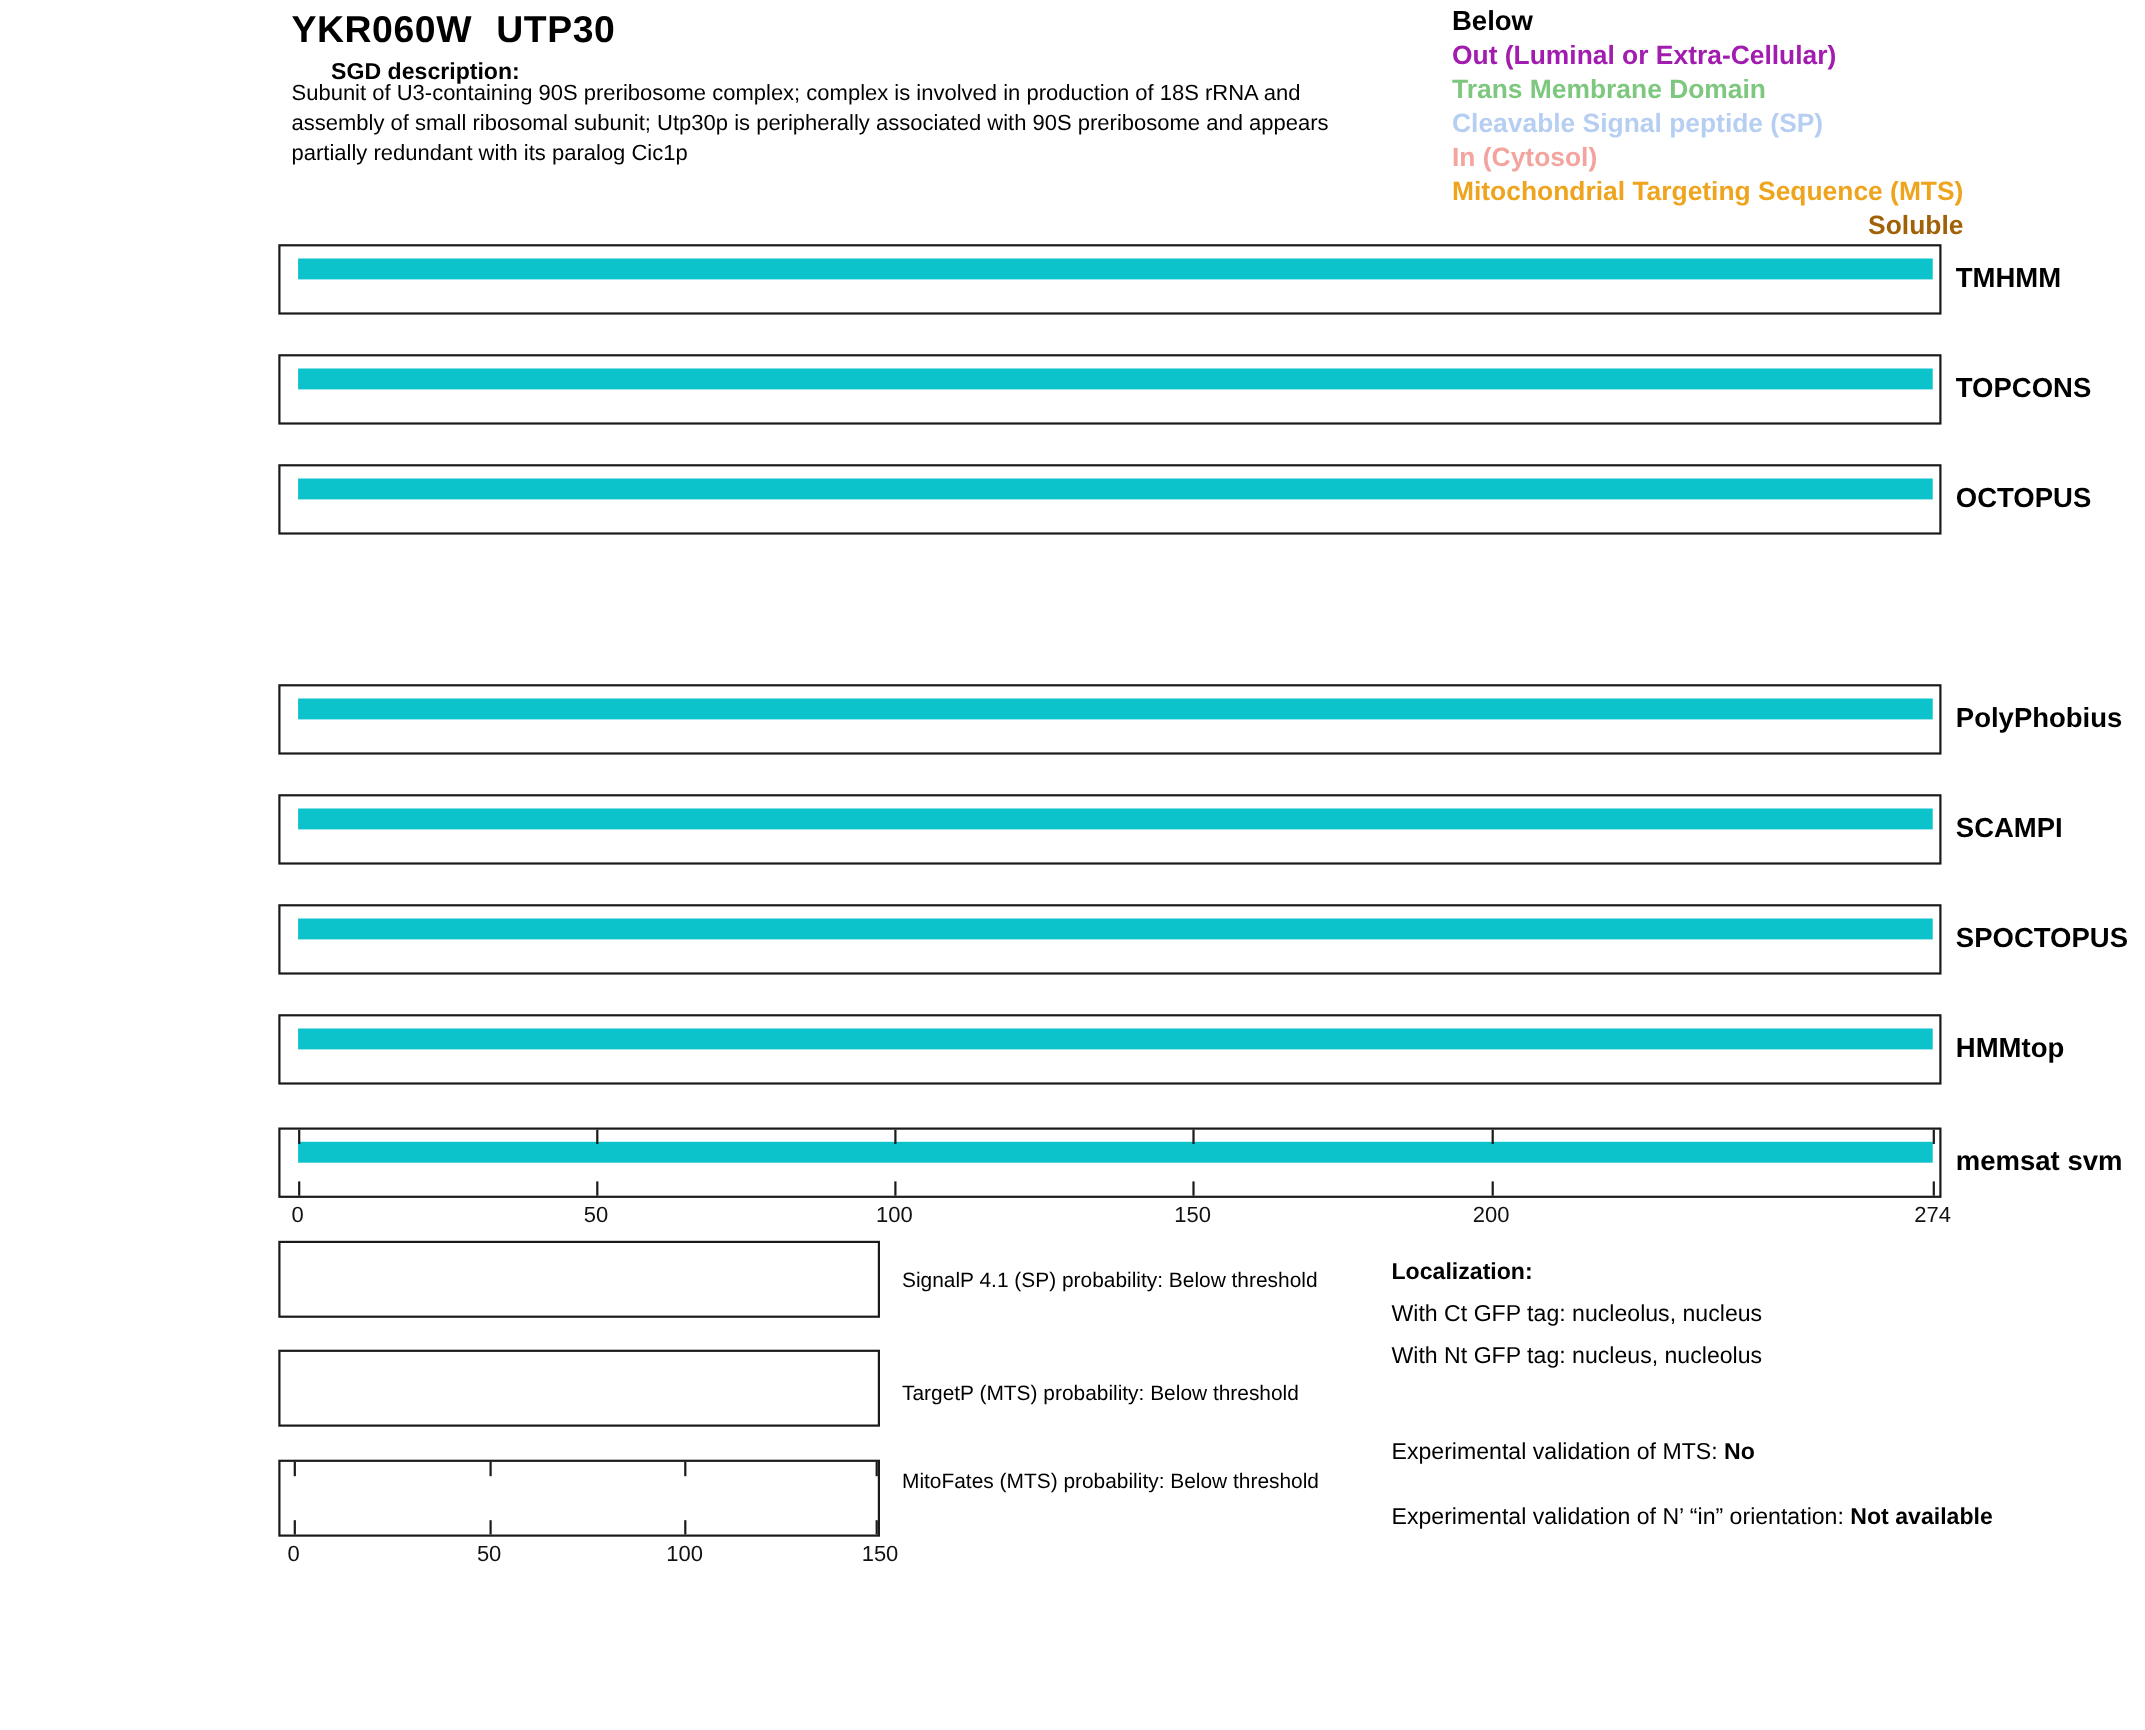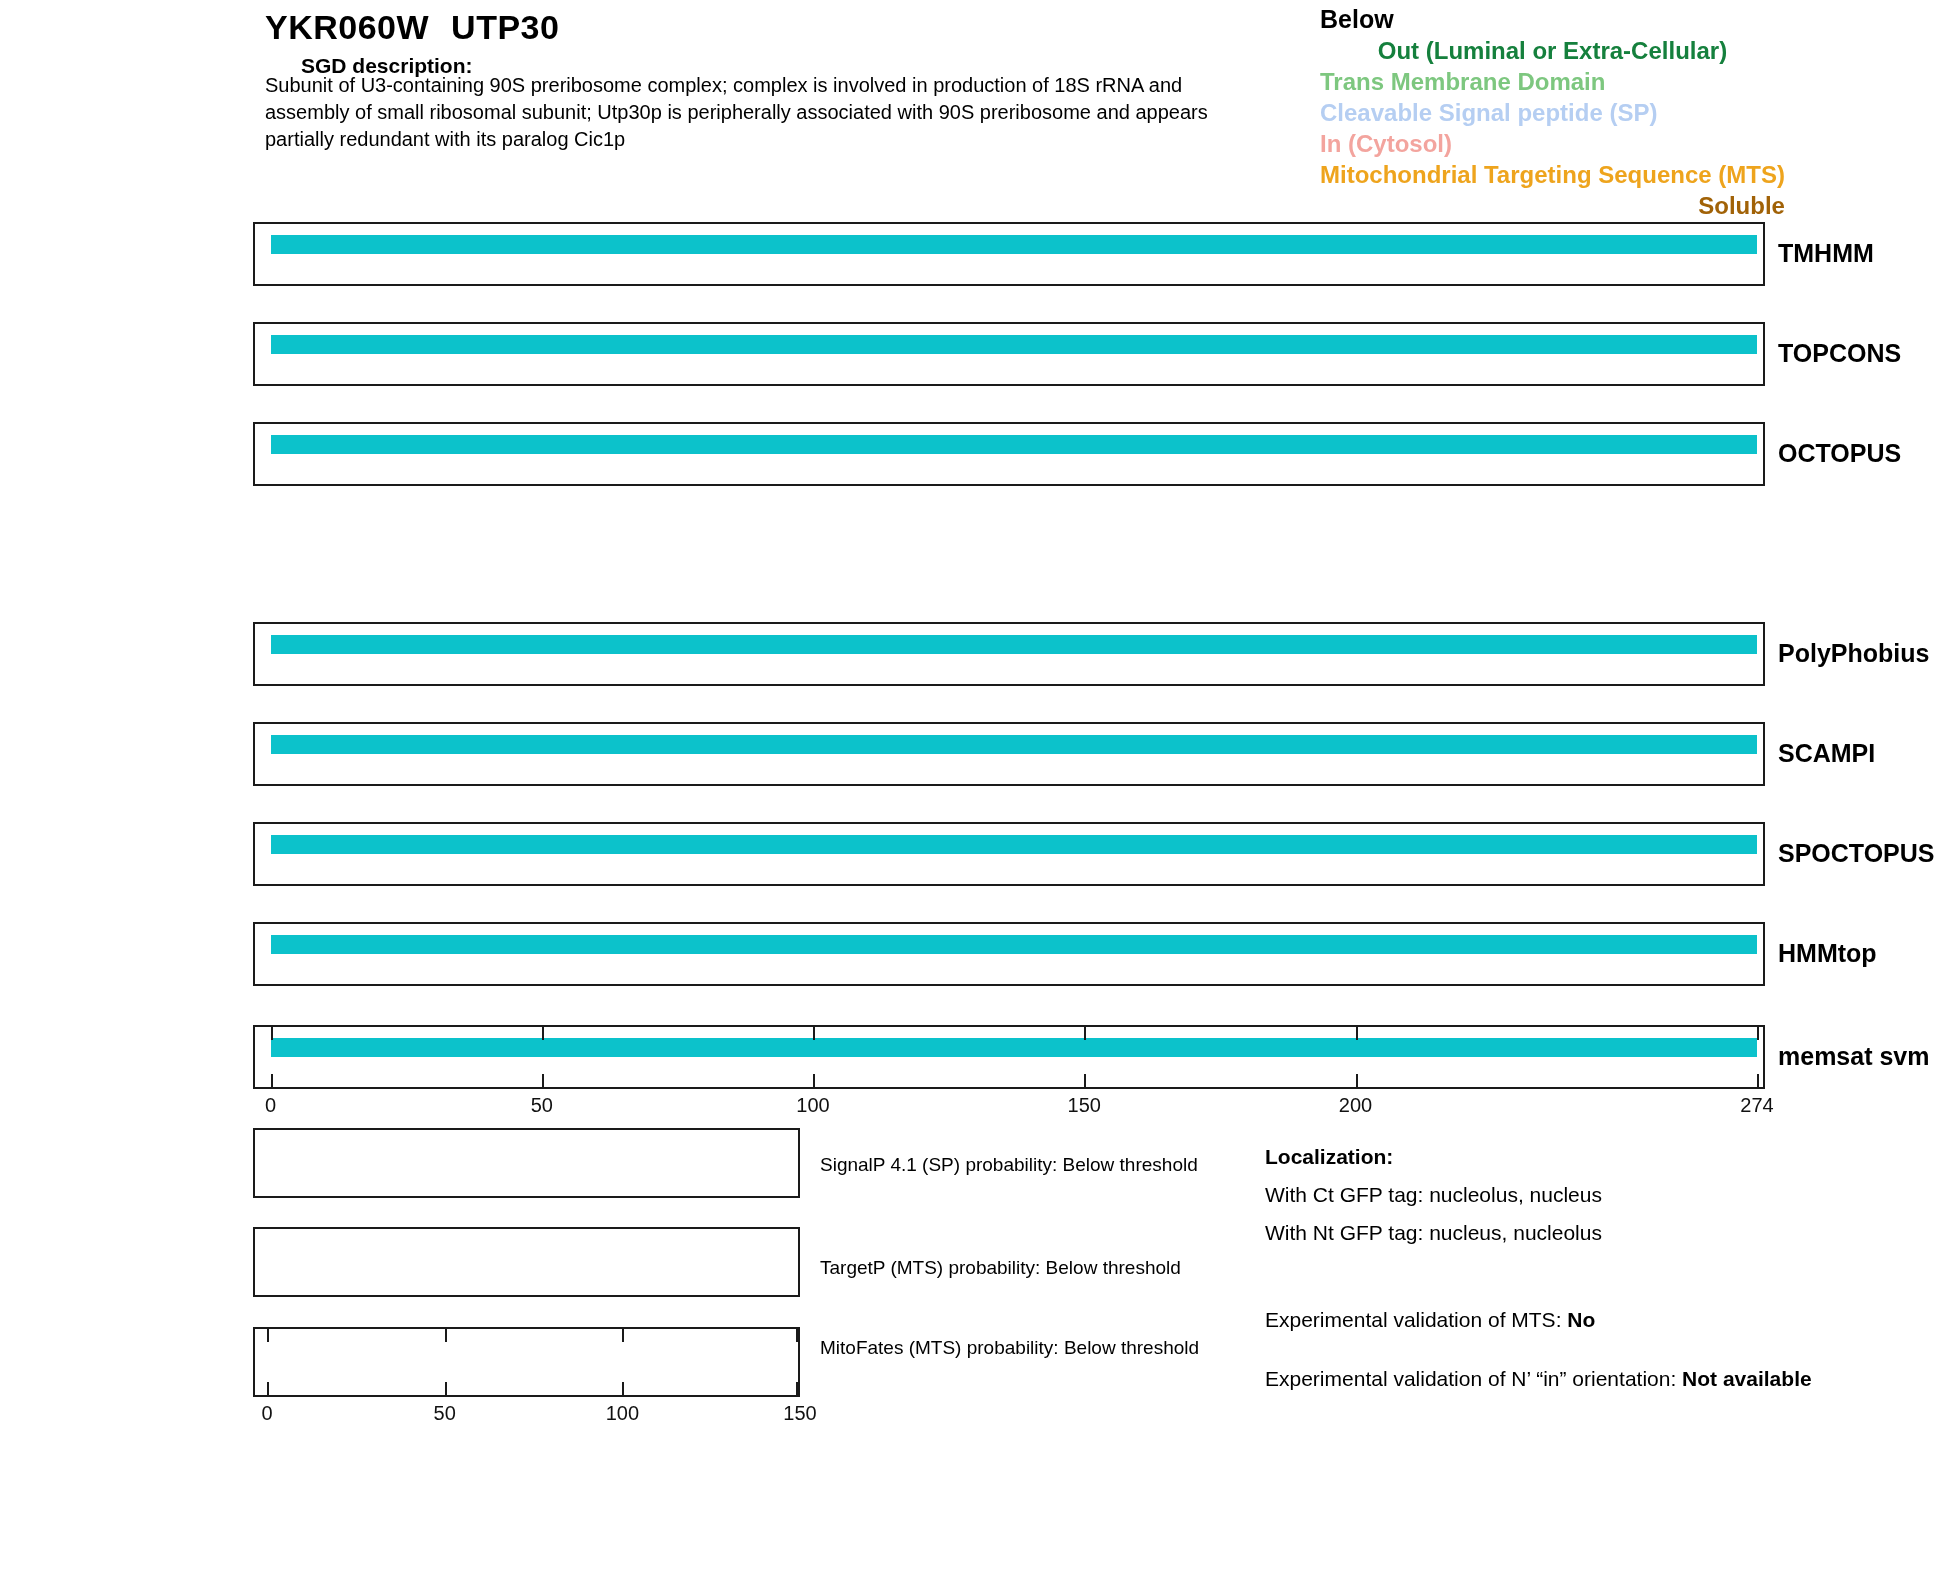--- a/index.html
+++ b/index.html
@@ -50,21 +50,21 @@
   </div>
   <div class="sgd-label">SGD description:</div>
   <div class="desc">
     <div>Subunit of U3-containing 90S preribosome complex; complex is involved in production of 18S rRNA and</div>
     <div>assembly of small ribosomal subunit; Utp30p is peripherally associated with 90S preribosome and appears</div>
     <div>partially redundant with its paralog Cic1p</div>
   </div>
 
   <div class="legend">
     <div class="legend-title">Below</div>
-    <div class="legend-item" style="color: #15803d; text-align: center;">Out (Luminal or Extra-Cellular)</div>
+    <div class="legend-item" style="color: #a21caf;">Out (Luminal or Extra-Cellular)</div>
     <div class="legend-item" style="color: rgb(125, 199, 127);">Trans Membrane Domain</div>
     <div class="legend-item" style="color: rgb(181, 206, 242);">Cleavable Signal peptide (SP)</div>
     <div class="legend-item" style="color: rgb(243, 164, 158);">In (Cytosol)</div>
     <div class="legend-item" style="color: rgb(238, 164, 29);">Mitochondrial Targeting Sequence (MTS)</div>
     <div class="legend-item" style="color: #a16207; text-align: right;">Soluble</div>
   </div>
 
   <div class="track" style="top:222px">
     <div class="track-box">
         <div class="bar" style="left: 15.5px; width: 1486.5px; background: rgb(12, 194, 203);"></div>

